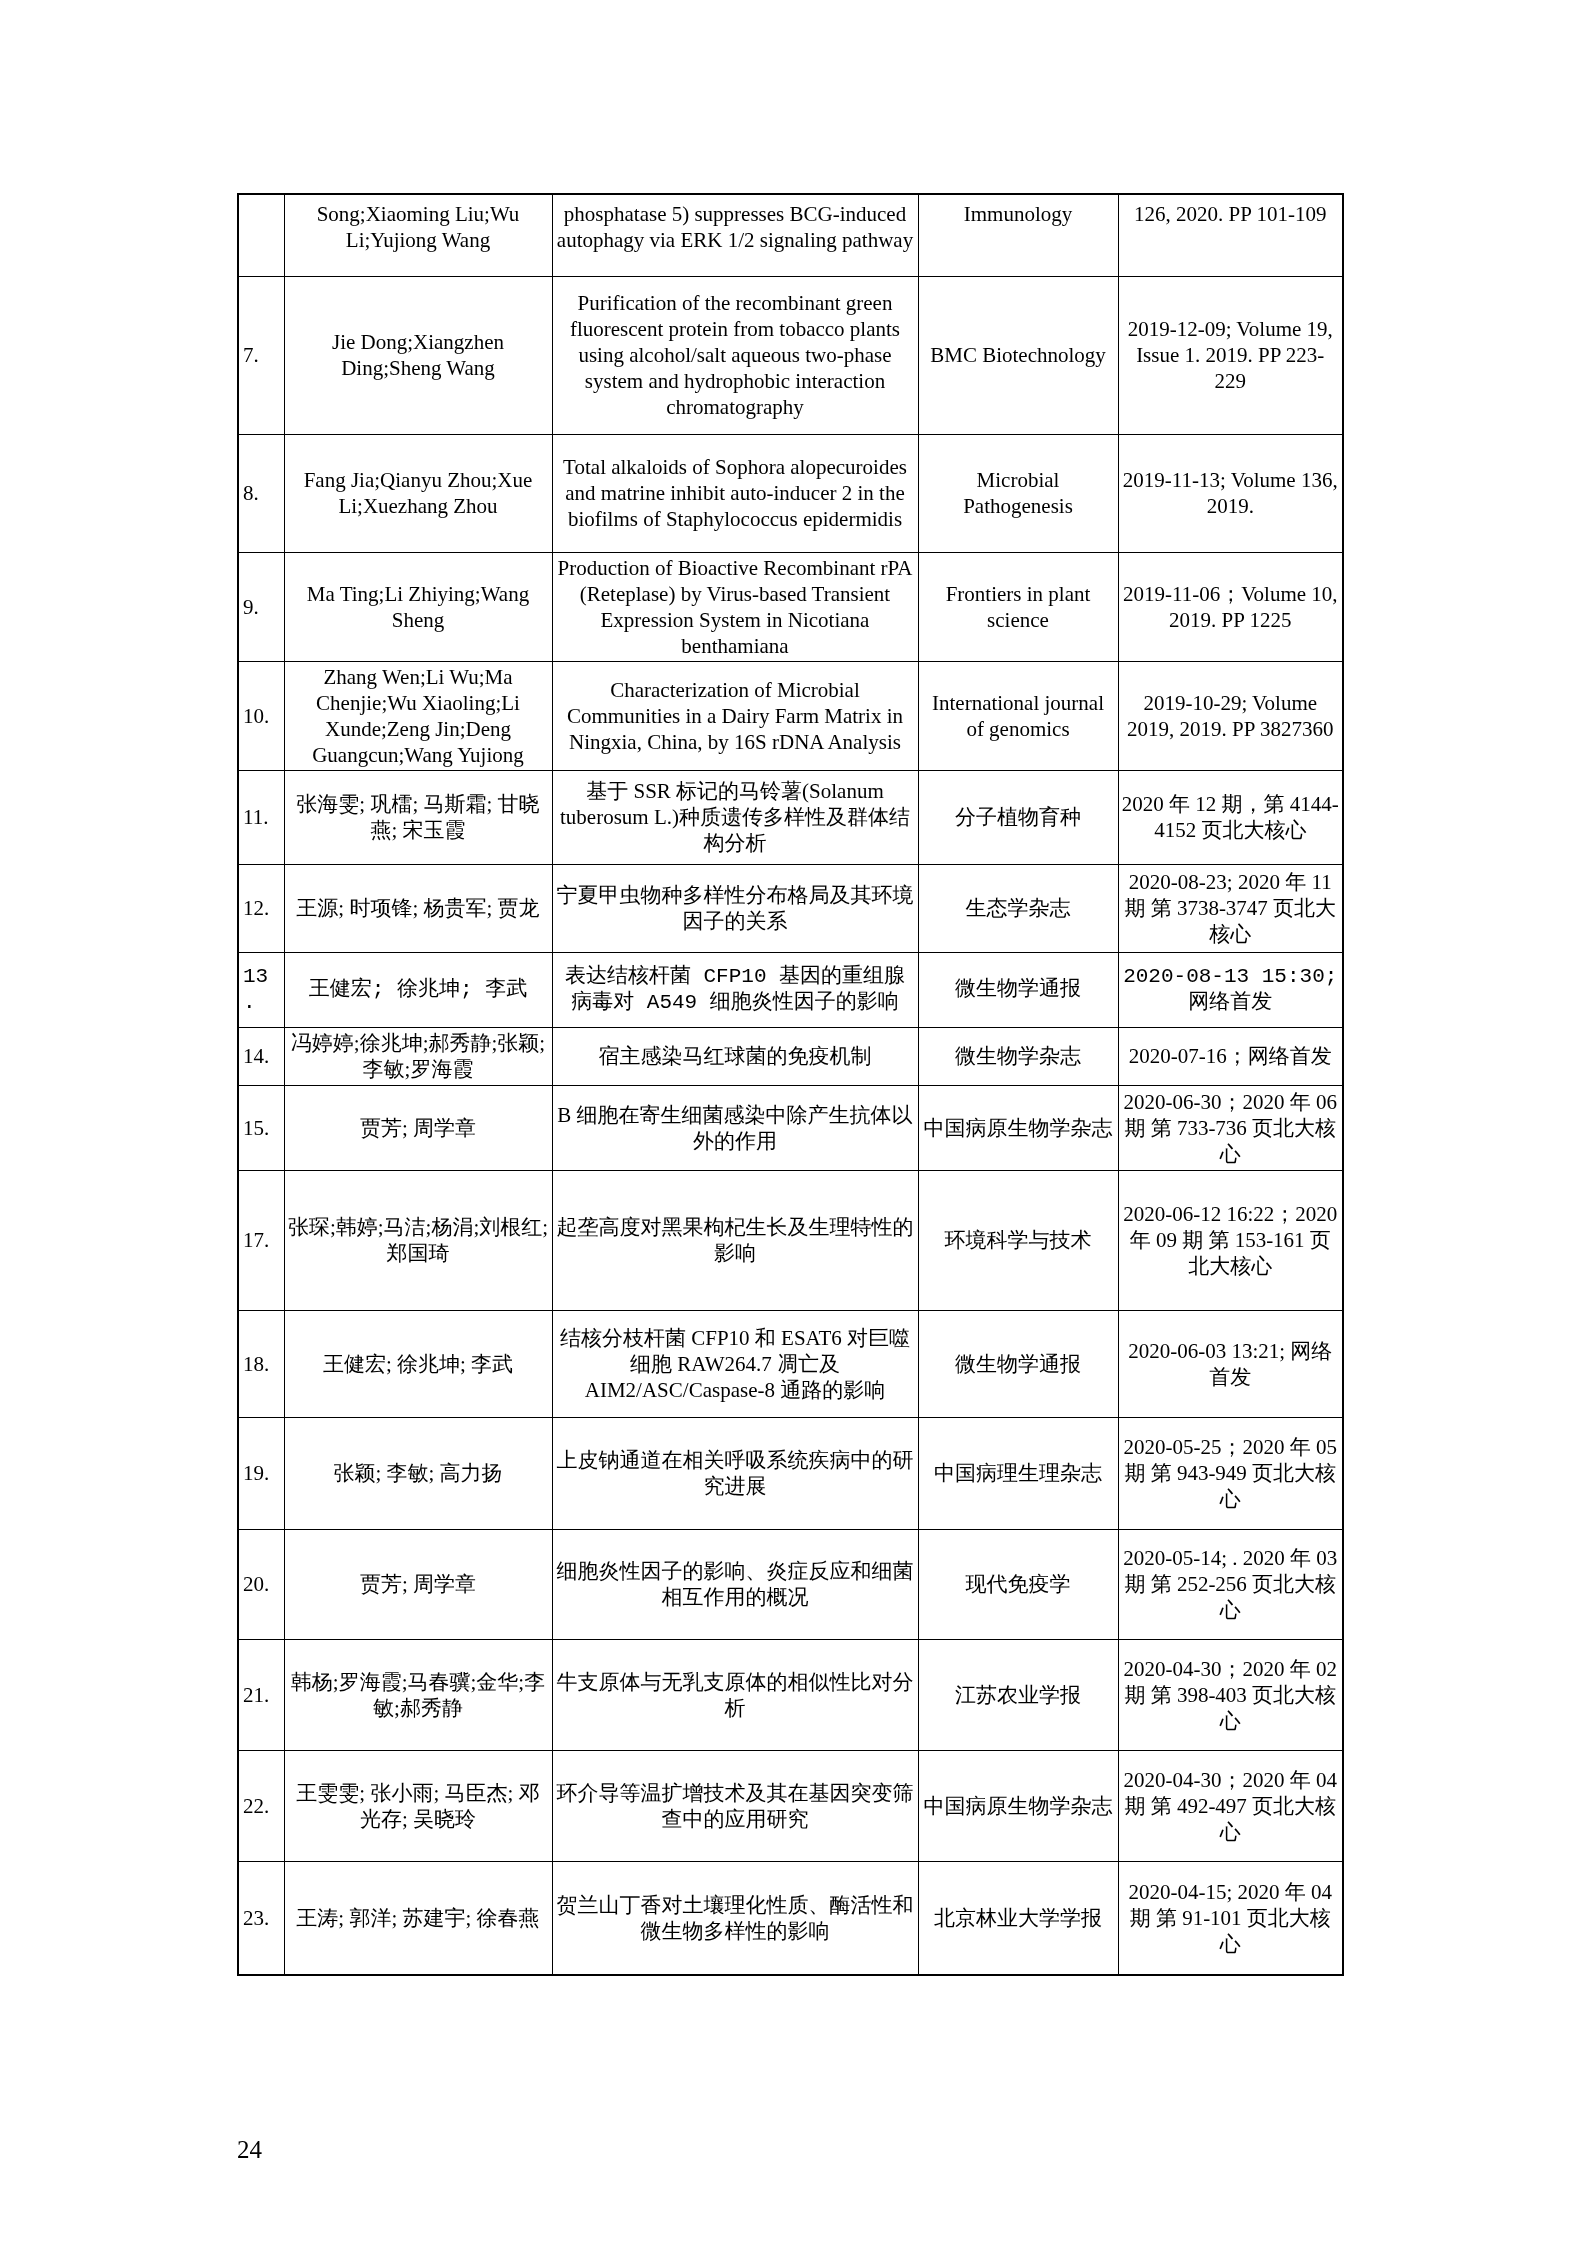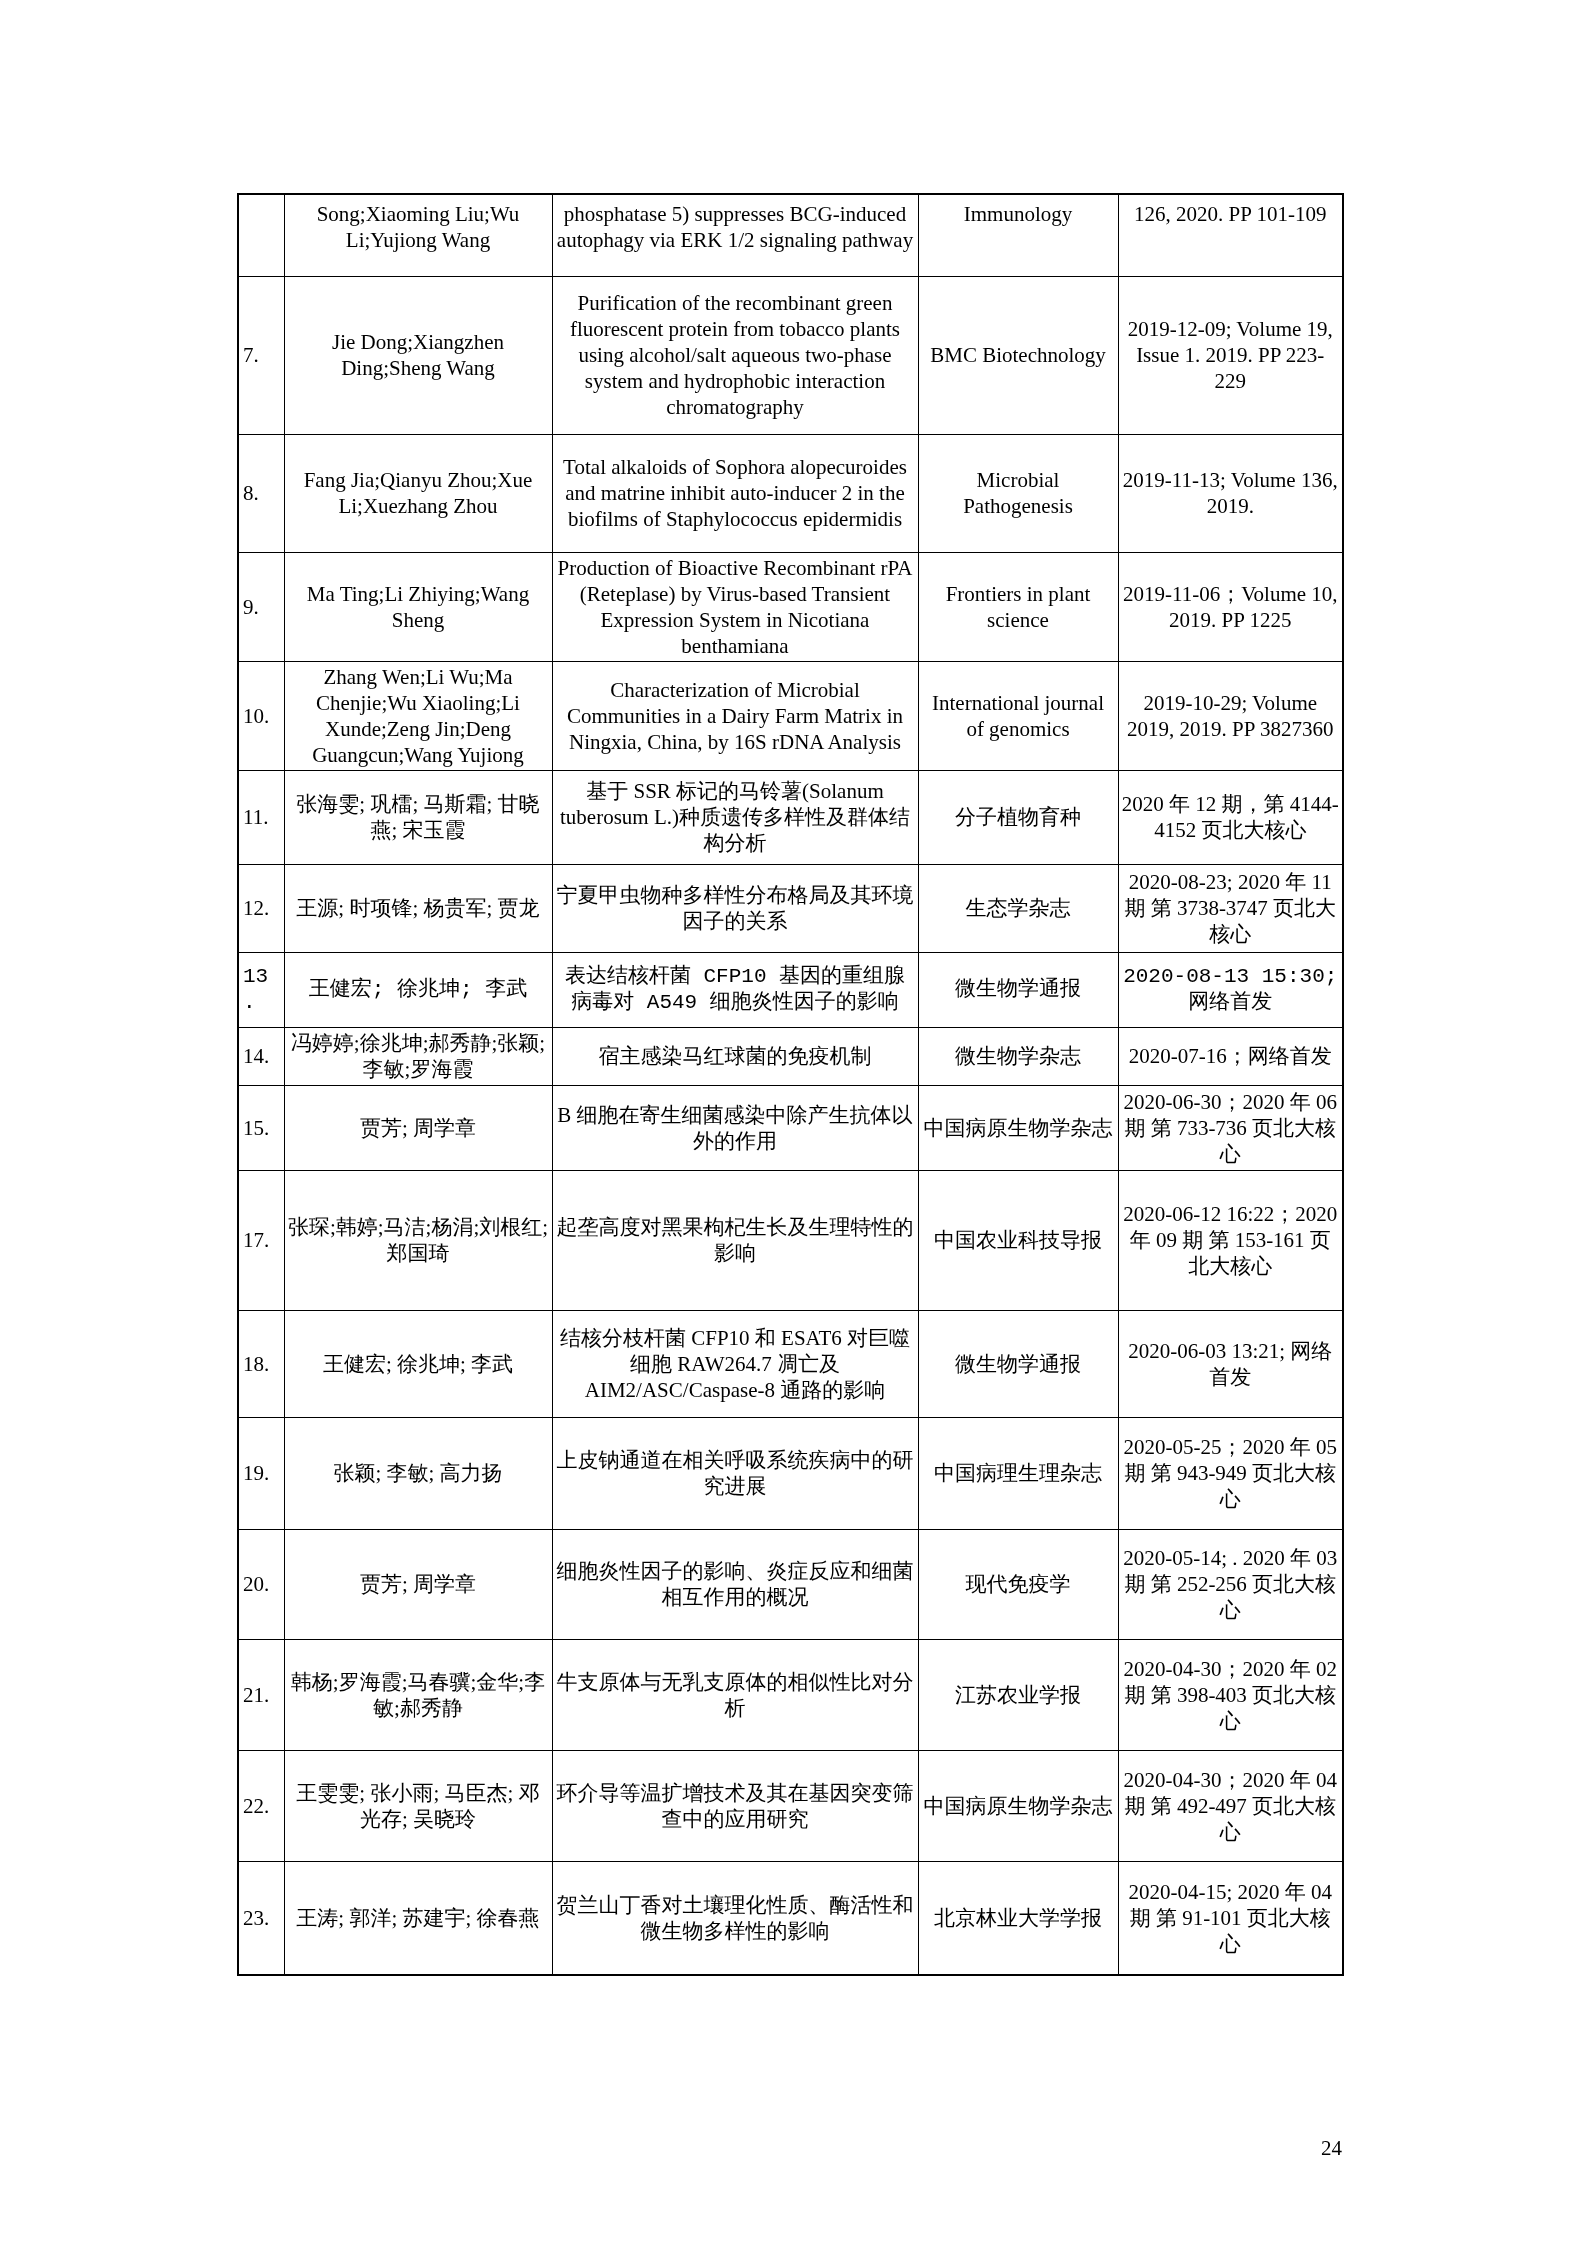--- a/index.html
+++ b/index.html
@@ -34,22 +34,22 @@
   }
   tr.continuation td {
     vertical-align:top;
     padding-top:6px;
   }
   .page-number {
     position:absolute;
     top:2136px;
     left:237px;
     width:1105px;
-    text-align:right;
-    font-size:21px;
+    text-align:left;
+    font-size:25px;
   }
 </style>
 </head>
 <body>
 
 <div class="page">
   <table class="pubs">
     <colgroup>
       <col style="width:46px">
       <col style="width:268px">
@@ -125,21 +125,21 @@
     <td class="c-index">15.</td>
     <td class="c-authors">贾芳; 周学章</td>
     <td class="c-title">B 细胞在寄生细菌感染中除产生抗体以外的作用</td>
     <td class="c-journal">中国病原生物学杂志</td>
     <td class="c-publication">2020-06-30；2020 年 06 期 第 733-736 页北大核心</td>
   </tr>
         <tr style="height: 140px;">
     <td class="c-index">17.</td>
     <td class="c-authors">张琛;韩婷;马洁;杨涓;刘根红;郑国琦</td>
     <td class="c-title">起垄高度对黑果枸杞生长及生理特性的影响</td>
-    <td class="c-journal">中国农业科技导报</td>
+    <td class="c-journal">环境科学与技术</td>
     <td class="c-publication">2020-06-12 16:22；2020 年 09 期 第 153-161 页北大核心</td>
   </tr>
         <tr style="height: 107px;">
     <td class="c-index">18.</td>
     <td class="c-authors">王健宏; 徐兆坤; 李武</td>
     <td class="c-title">结核分枝杆菌 CFP10 和 ESAT6 对巨噬细胞 RAW264.7 凋亡及 AIM2/ASC/Caspase-8 通路的影响</td>
     <td class="c-journal">微生物学通报</td>
     <td class="c-publication">2020-06-03 13:21; 网络首发</td>
   </tr>
         <tr style="height: 112px;">

